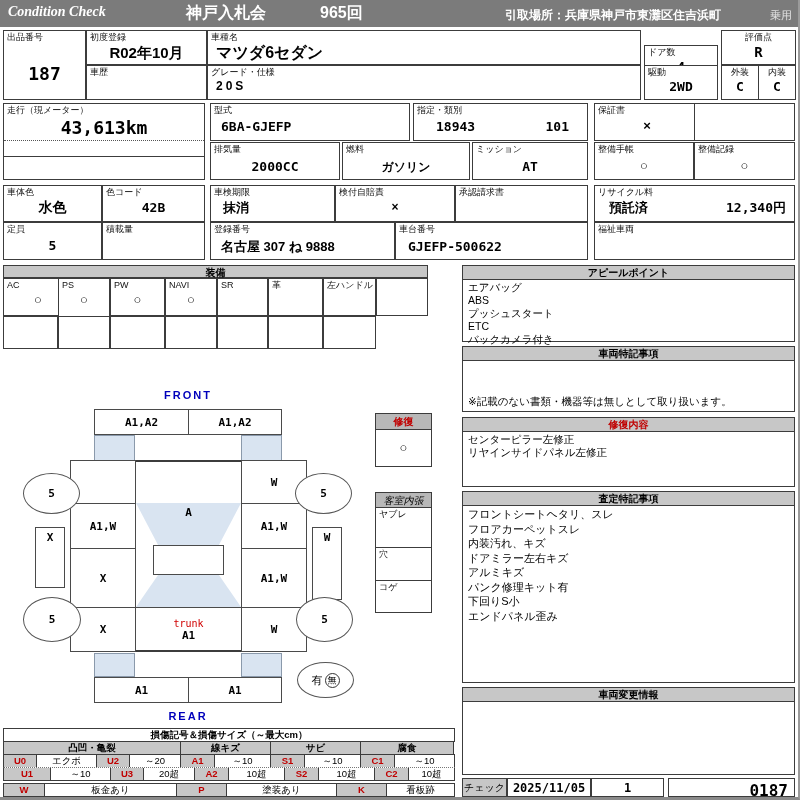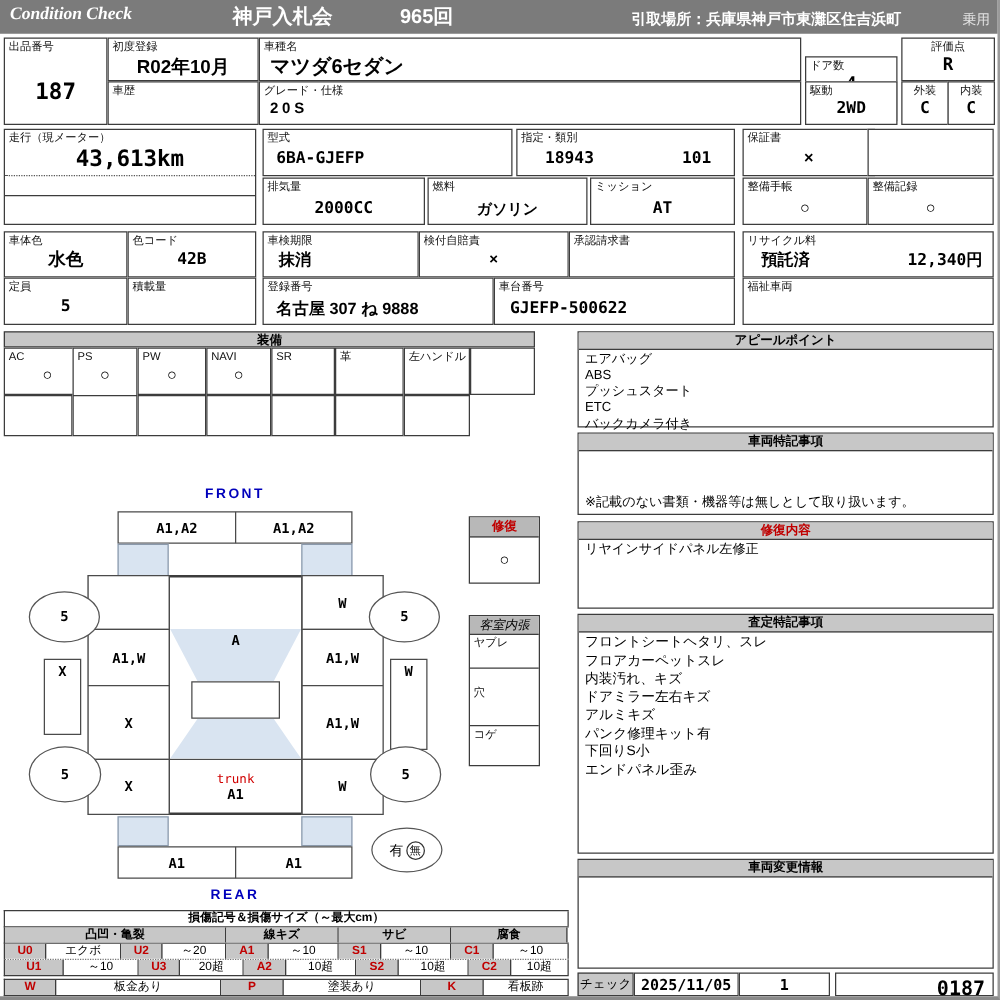--- a/index.html
+++ b/index.html
@@ -215,20 +215,21 @@
         <div>バックカメラ付き</div>
       </div>
   </div>
   <div class="b" style="left:462px;top:346px;width:333px;height:66px;">
     <div class="ttl">車両特記事項</div>
     <div style="position:absolute;left:5px;bottom:2px;font-size:10.5px;">※記載のない書類・機器等は無しとして取り扱います。</div>
   </div>
   <div class="b" style="left:462px;top:417px;width:333px;height:70px;">
     <div class="ttl" style="color:#c00000;">修復内容</div>
     <div class="plist">
+        <div>センターピラー左修正</div>
         <div>リヤインサイドパネル左修正</div>
       </div>
   </div>
   <div class="b" style="left:462px;top:491px;width:333px;height:192px;">
     <div class="ttl">査定特記事項</div>
     <div class="plist" style="line-height:14.5px;font-size:11px;">
         <div>フロントシートヘタリ、スレ</div>
         <div>フロアカーペットスレ</div>
         <div>内装汚れ、キズ</div>
         <div>ドアミラー左右キズ</div>
@@ -305,21 +306,21 @@
       <span style="width:15px;height:15px;border:1px solid #333;border-radius:50%;font-size:9px;line-height:13px;text-align:center;">無</span>
     </div>
 
     <div class="b" style="left:375px;top:28px;width:57px;height:54px;">
       <div class="ttl" style="height:16px;line-height:16px;color:#c00000;background:#b8b8b8;">修復</div>
       <div class="vc" style="top:26px;font-size:13px;font-weight:normal;">○</div>
     </div>
 
     <div class="b" style="left:375px;top:107px;width:57px;height:121px;">
       <div class="ttl" style="height:15px;line-height:15px;background:#b8b8b8;font-weight:normal;font-style:italic;">客室内張</div>
-      <div style="position:absolute;left:0;right:0;top:15px;height:27px;border-bottom:1px solid #3c3c3c;">
+      <div style="position:absolute;left:0;right:0;top:15px;height:40px;border-bottom:1px solid #3c3c3c;">
         <span class="lb">ヤブレ</span>
       </div>
       <div style="position:absolute;left:0;right:0;top:55px;height:33px;border-bottom:1px solid #3c3c3c;">
         <span class="lb">穴</span>
       </div>
       <div style="position:absolute;left:0;right:0;top:88px;height:31px;">
         <span class="lb">コゲ</span>
       </div>
     </div>
   </div>

